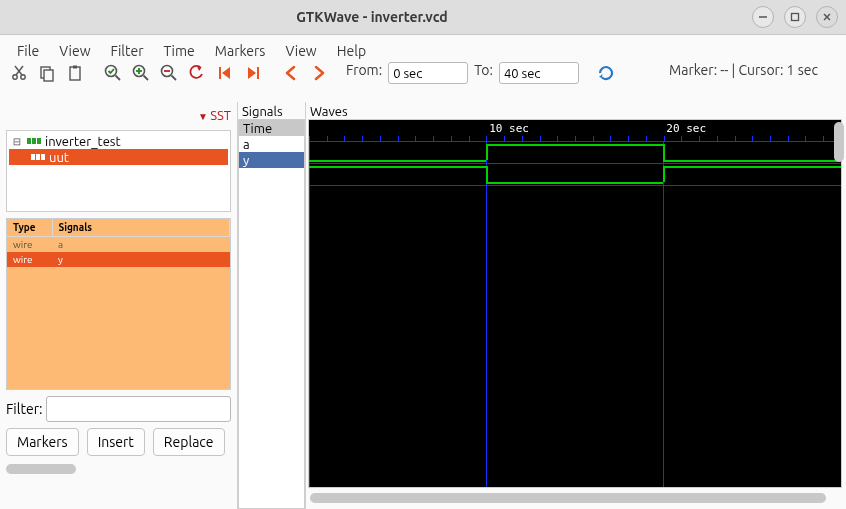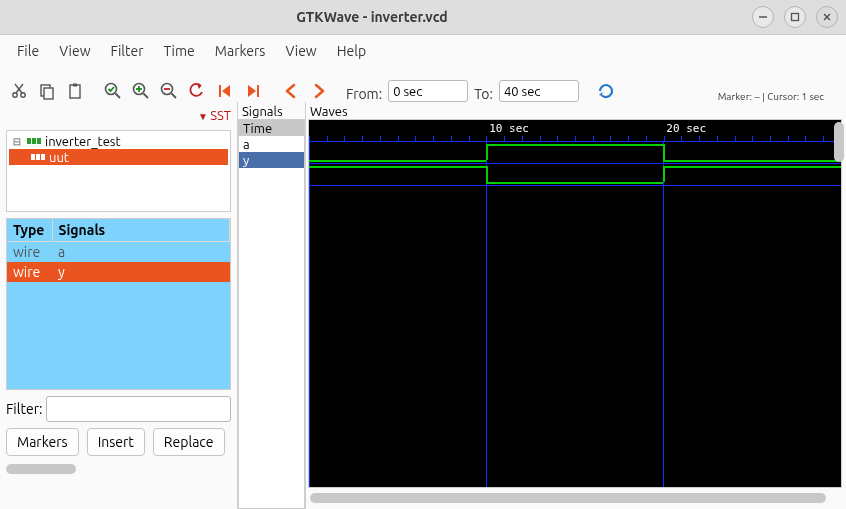--- a/index.html
+++ b/index.html
@@ -10,42 +10,42 @@
   .titlebar .title { flex: 1; text-align: center; font-size: 14px; font-weight: bold; color: #3a3a3a; }
   .titlebar .win-btns { display: flex; gap: 10px; padding: 0 8px; }
   .win-btn { width: 22px; height: 22px; border-radius: 50%; border: 1px solid #b4b4b4; background: #e8e8e8; display:flex;align-items:center;justify-content:center;font-size:11px;color:#555;cursor:pointer; }
   .win-btn.close { background: #dcdcdc; }
 
   
   .menubar { height: 27px; background: #fafafa; display: flex; align-items:flex-end; padding: 0 8px; gap: 2px; font-size:14px; color:#3a3a3a; }
   .menubar span { padding: 3px 9px; cursor:pointer; }
 
   
-  .toolbar { height: 40px; display:flex; align-items:flex-end; padding: 0 8px; gap:6px; font-size:14px; color:#3a3a3a; }
+  .toolbar { height: 40px; display:flex; align-items:flex-start; padding: 0 8px; gap:6px; font-size:14px; color:#3a3a3a; }
   .toolbar .tb-ico { width:22px; height:22px; display:flex;align-items:center;justify-content:center; cursor:pointer; }
   .toolbar .sep { width:4px; }
   .toolbar label { font-size:14px; }
   .toolbar input { width:80px; height:22px; border:1px solid #b8b8b8; border-radius:3px; padding:0 4px; font-size:13px; }
-  .toolbar .status { margin-left:auto; margin-right:14px; font-size:10px; white-space:nowrap; }
+  .toolbar .status { margin-left:auto; margin-right:20px; font-size:14px; white-space:nowrap; }
 
   
   .main-body { position:absolute; top:102px; bottom:0; left:0; right:0; display:flex; }
 
   
   .left-pane { width:238px; display:flex; flex-direction:column; border-right:1px solid #d0d0d0; padding:4px 6px 6px 6px; gap:6px;}
   .pane-title { font-size:13px; color:#b91c1c; padding:2px 0;text-align:right; }
   .pane-title::before { content:"▼ "; font-size:10px; }
   .tree-box { background:#fff; border:1px solid #cdcdcd; height:82px; font-size:13px; padding:2px; overflow:hidden; }
   .tree-row { padding:1px 2px; display:flex;align-items:center;gap:4px; }
   .tree-row.selected { background:#e95420; color:#fff; }
   .tree-glyph { font-size:10px; width:12px; text-align:center; color:#555;}
   .tree-icon { display:inline-block; width:14px; height:10px; }
   .tree-icon.root svg, .tree-icon.mod svg { display:block; }
 
-  .sig-table { background:#7dd3fc; border:1px solid #cdcdcd; height:172px; font-size:14px; }
+  .sig-table { background:#fdba74; border:1px solid #cdcdcd; height:172px; font-size:10px; }
   .sig-table table { width:100%; border-collapse:collapse; }
   .sig-table th { text-align:left; font-weight:bold; padding:3px 6px; border-bottom:1px solid #d8d8d8; border-right:1px solid #d8d8d8;}
   .sig-table td { padding:2px 6px; color:#555; }
   .sig-table tr.selected td { background:#e95420; color:#fff; }
 
   .filter-row { display:flex; align-items:center; gap:4px; font-size:14px; }
   .filter-row input { flex:1; height:26px; border:1px solid #b8b8b8; border-radius:3px; padding:0 4px; }
 
   .btn-row { display:flex; gap:8px; }
   .btn { background:#fdfdfd; border:1px solid #c4c4c4; border-radius:4px; padding:5px 10px; font-size:14px; cursor:pointer; }

